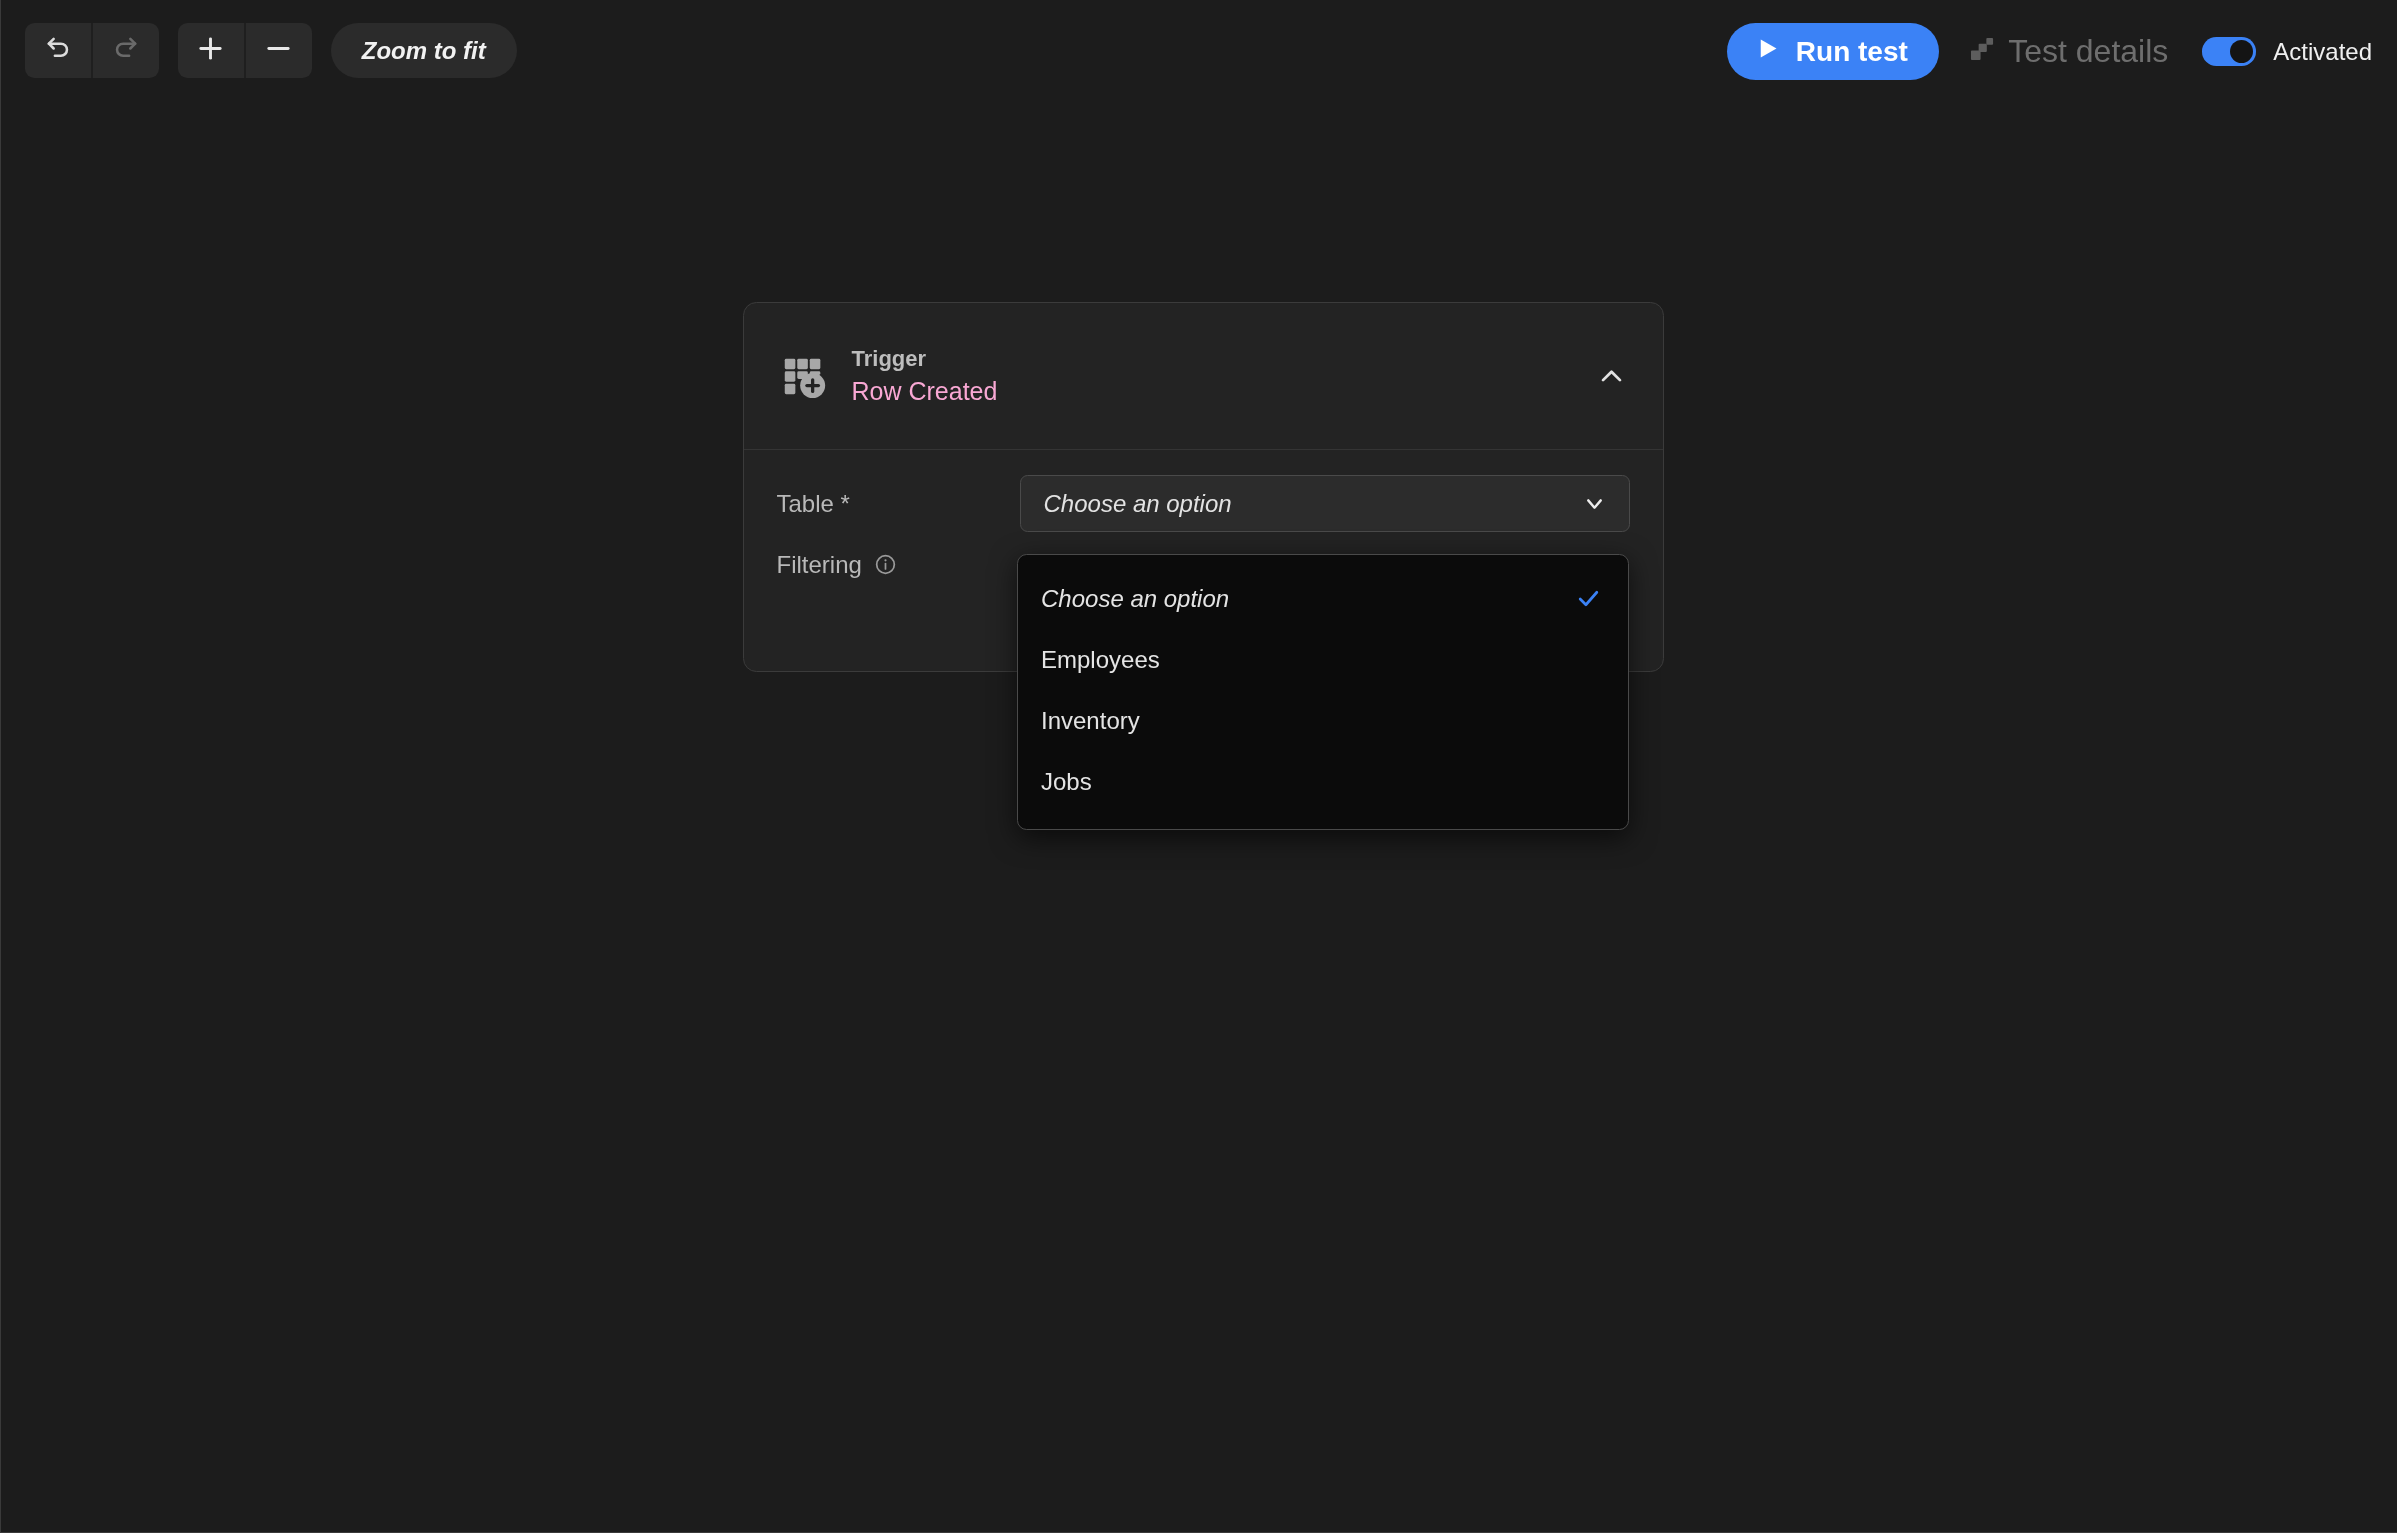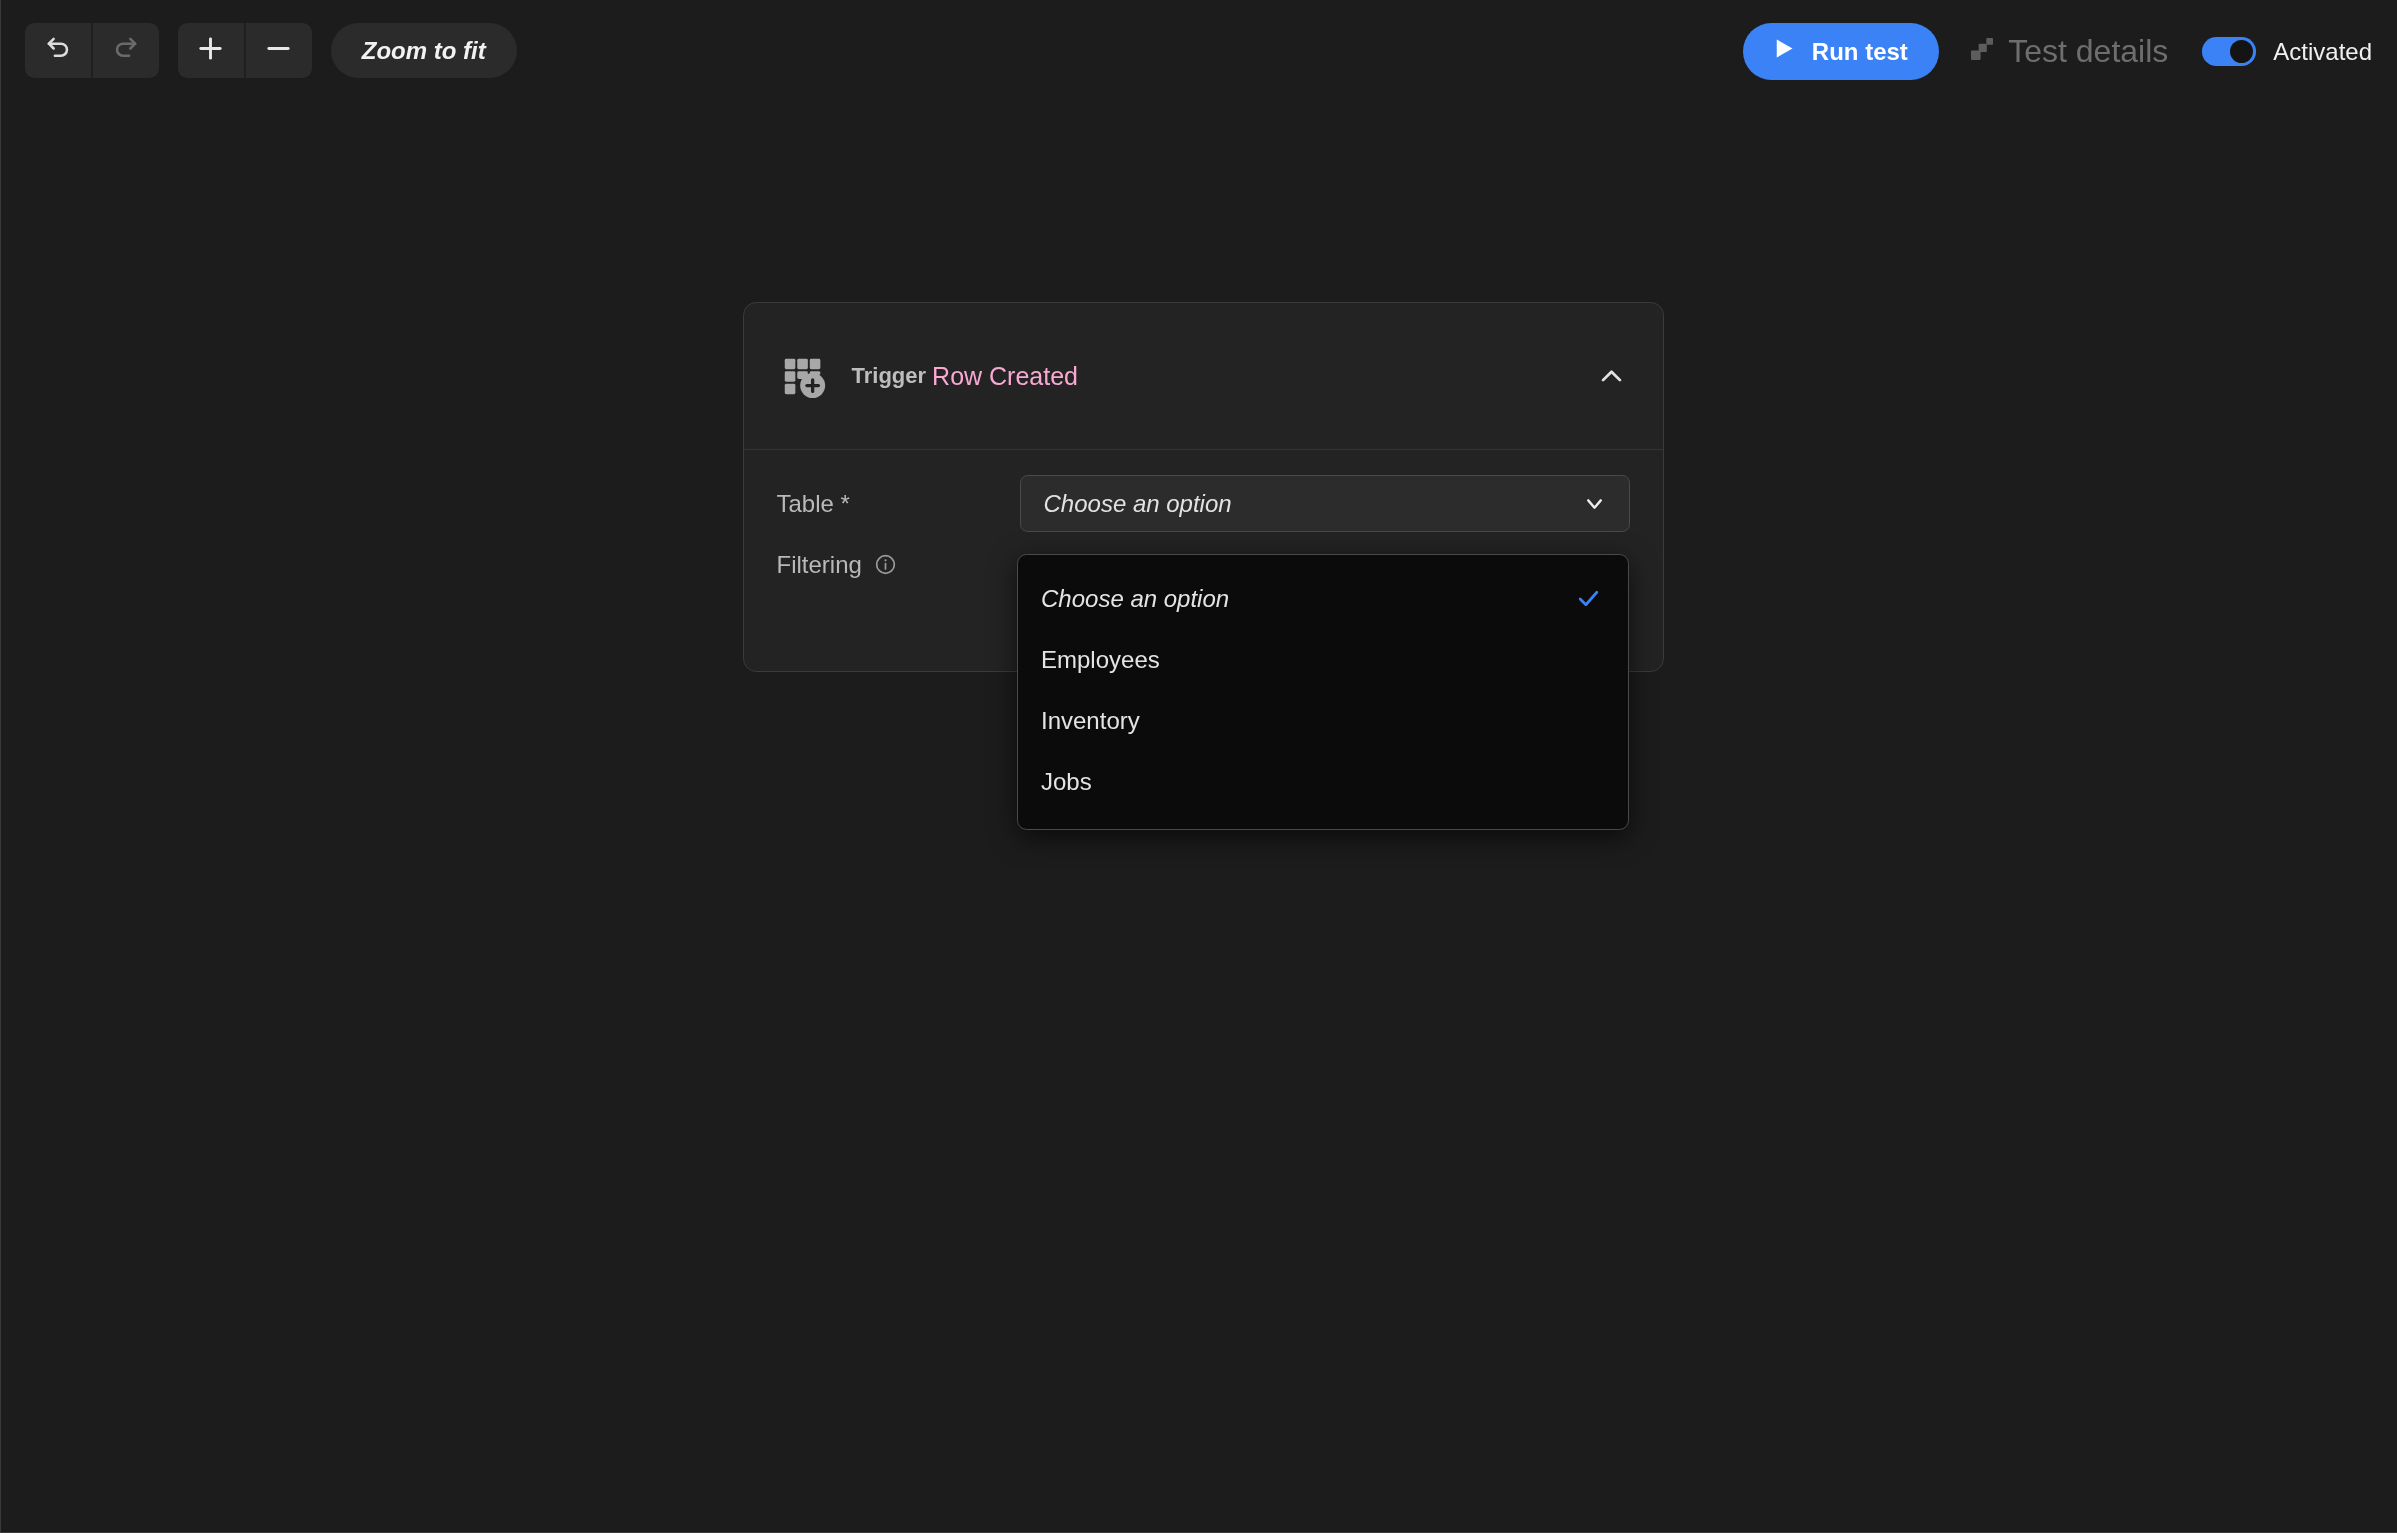--- a/index.html
+++ b/index.html
@@ -83,21 +83,21 @@
     gap: 0;
   }
   .run-test {
     display: flex;
     align-items: center;
     gap: 15.3px;
     background: #3b82f6;
     border-radius: 29px;
     height: 57px;
     padding: 0 31px 0 27px;
-    font-size: 24px;
+    font-size: 28px;
     font-weight: bold;
     color: #ffffff;
     cursor: pointer;
     white-space: nowrap;
   }
   .test-details {
     display: flex;
     align-items: center;
     gap: 13.4px;
     margin-left: 31px;
@@ -162,23 +162,22 @@
     height: 54px;
     flex: none;
     display: flex;
     align-items: center;
     justify-content: center;
     margin-right: 21px;
   }
   .node-titles {
     flex: 1;
     display: flex;
-    flex-direction: row;
+    flex-direction: column;
     gap: 6px;
-    align-items: center;
   }
   .node-kind {
     font-size: 22px;
     font-weight: bold;
     color: #bdbdbd;
     line-height: 1.15;
   }
   .node-name {
     font-size: 25px;
     color: #f9a8d4;

